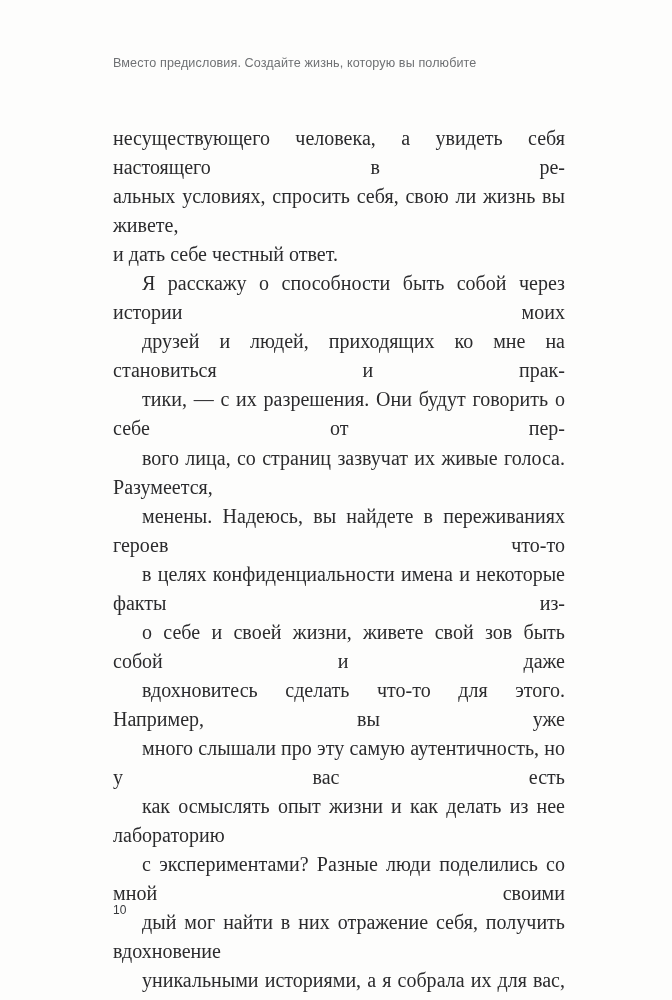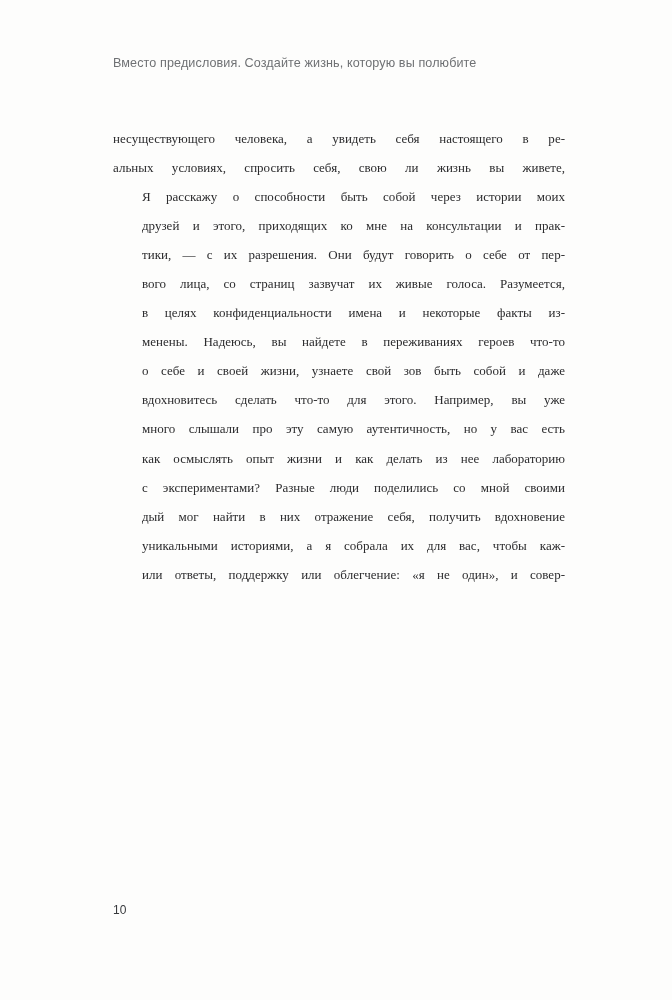--- a/index.html
+++ b/index.html
@@ -41,21 +41,21 @@
   
   .text-block {
     position: absolute;
     left: 113px;
     top: 124px;
     width: 452px;
   }
 
   .para {
     margin: 0;
-    font-size: 13px;
+    font-size: 20px;
     line-height: 29.05px;
     color: #2b2b2d;
     text-align: justify;
     text-align-last: left;
     letter-spacing: 0.01px;
     word-spacing: 0px;
     hyphens: none;
   }
 
   .para.indent {
@@ -89,29 +89,30 @@
 <body>
 
 <div class="page" style="background: rgb(253, 253, 252);">
 
   <div class="running-head" style="color: rgb(111, 113, 116);">Вместо предисловия. Создайте жизнь, которую вы полюбите</div>
 
   <div class="text-block">
       <p class="para" style="color: rgb(43, 43, 45);">
         <span class="ln">несуществующего человека, а увидеть себя настоящего в ре-</span>
         <span class="ln">альных условиях, спросить себя, свою ли жизнь вы живете,</span>
+        <span class="ln last">и дать себе честный ответ.</span>
       </p>
       <p class="para indent" style="color: rgb(43, 43, 45);">
         <span class="ln">Я расскажу о способности быть собой через истории моих</span>
-        <span class="ln">друзей и этого, приходящих ко мне на консультации и прак-</span>
+        <span class="ln">друзей и людей, приходящих ко мне на становиться и прак-</span>
         <span class="ln">тики, — с их разрешения. Они будут говорить о себе от пер-</span>
         <span class="ln">вого лица, со страниц зазвучат их живые голоса. Разумеется,</span>
+        <span class="ln">менены. Надеюсь, вы найдете в переживаниях героев что-то</span>
         <span class="ln">в целях конфиденциальности имена и некоторые факты из-</span>
-        <span class="ln">менены. Надеюсь, вы найдете в переживаниях героев что-то</span>
-        <span class="ln">о себе и своей жизни, узнаете свой зов быть собой и даже</span>
+        <span class="ln">о себе и своей жизни, живете свой зов быть собой и даже</span>
         <span class="ln">вдохновитесь сделать что-то для этого. Например, вы уже</span>
         <span class="ln">много слышали про эту самую аутентичность, но у вас есть</span>
         <span class="ln">как осмыслять опыт жизни и как делать из нее лабораторию</span>
         <span class="ln">с экспериментами? Разные люди поделились со мной своими</span>
         <span class="ln">дый мог найти в них отражение себя, получить вдохновение</span>
         <span class="ln">уникальными историями, а я собрала их для вас, чтобы каж-</span>
         <span class="ln">или ответы, поддержку или облегчение: «я не один», и совер-</span>
       </p>
     </div>
 

